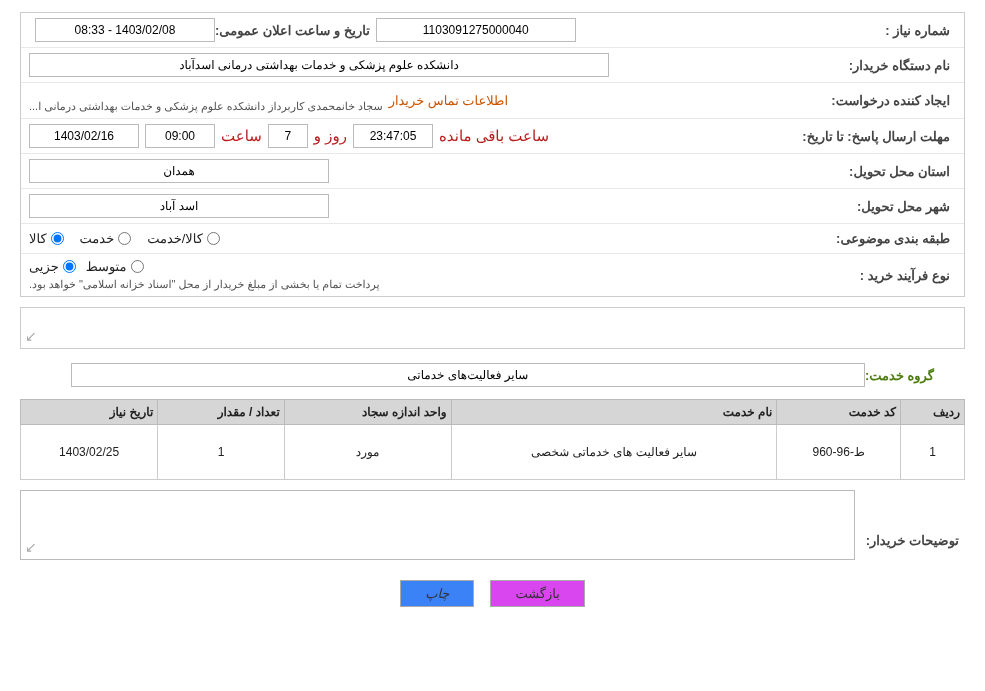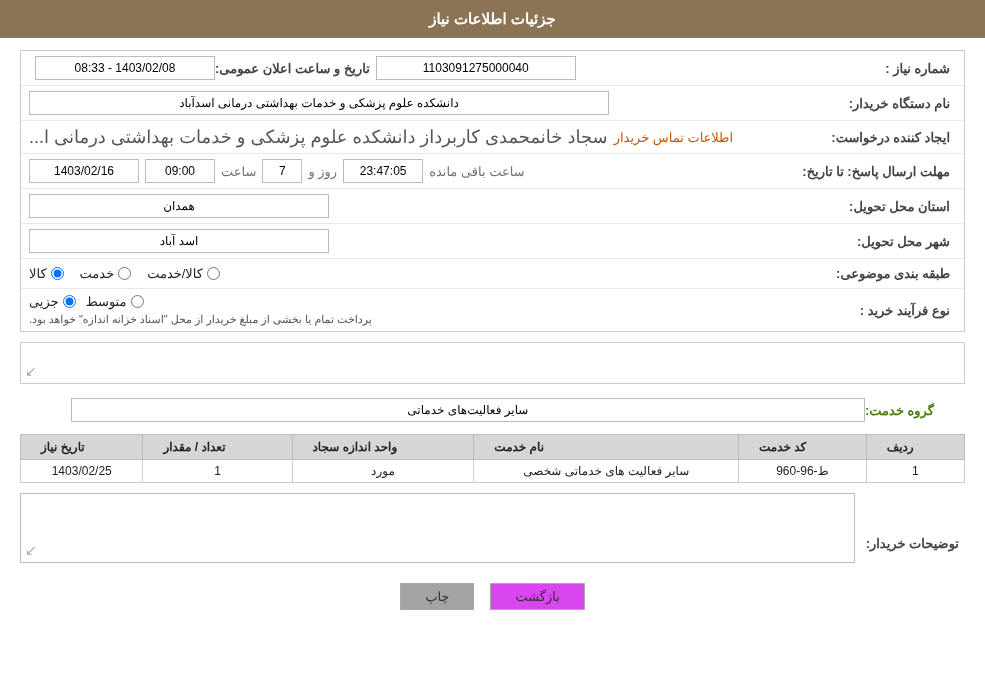--- a/index.html
+++ b/index.html
@@ -98,81 +98,79 @@
       border-bottom: 2px solid #bbb;
     }
     table.items-table {
       width: 100%;
       border-collapse: collapse;
       margin-bottom: 10px;
     }
     table.items-table th {
       background: #d6d6d6;
       border: 1px solid #bbb;
-      padding: 5px 20px;
-      text-align: left;
+      padding: 5px 4px;
+      text-align: right;
       font-weight: bold;
       font-size: 12px;
     }
     table.items-table td {
       border: 1px solid #ccc;
-      padding: 4px 8px;
+      padding: 20px 8px;
       text-align: center;
       font-size: 12px;
       background: #fff;
     }
     .buttons-row {
       display: flex;
       justify-content: center;
       gap: 16px;
       padding: 10px 0 6px 0;
     }
     .btn-print {
-      background: #a3a3a3;
+      background: #3b82f6;
       border: 1px solid #aaa;
       padding: 5px 24px;
       font-size: 13px;
       font-family: Tahoma, Arial, sans-serif;
       cursor: pointer;
       color: #333;
+      font-style: italic;
     }
     .btn-back {
       background: #d946ef;
       border: 1px solid #aaa;
       padding: 5px 24px;
       font-size: 13px;
       font-family: Tahoma, Arial, sans-serif;
       cursor: pointer;
       color: #333;
     }
     .inline-label {
-      font-size: 13px;
-      color: #737373;
+      font-size: 15px;
+      color: #b91c1c;
     }
     .small-input {
       border: 1px solid #bbb;
       background: #fff;
       padding: 2px 4px;
       height: 24px;
       font-size: 12px;
       font-family: Tahoma, Arial, sans-serif;
       text-align: center;
     }
     .watermark-container {
       position: relative;
     }
   </style>
 </head>
 <body>
 
 <div class="page-wrapper">
 
-  <div class="header-bar">
-    <span>جزئیات اطلاعات نیاز</span>
-  </div>
 
   <div class="content-area">
 
     <div class="info-section watermark-container">
 
       <div class="row-item">
         <div class="label-col">شماره نیاز :</div>
         <div class="value-col">
           <input class="input-box" type="text" value="1103091275000040" readonly="" style="min-width: 200px; text-align: center;">
         </div>
@@ -186,21 +184,21 @@
         <div class="label-col">نام دستگاه خریدار:</div>
         <div class="value-col">
           <input class="input-box" type="text" value="دانشکده علوم پزشکی و خدمات بهداشتی درمانی اسدآباد" readonly="" style="width: 580px; text-align: center;">
         </div>
       </div>
 
       <div class="row-item">
         <div class="label-col">ایجاد کننده درخواست:</div>
         <div class="value-col">
           <span class="text-orange">اطلاعات تماس خریدار</span>
-          <span style="font-size:18px; color:#555;">سجاد خانمحمدی کاربرداز دانشکده علوم پزشکی و خدمات بهداشتی درمانی ا...</span>
+          <span style="font-size:11px; color:#555;margin-top:12px;">سجاد خانمحمدی کاربرداز دانشکده علوم پزشکی و خدمات بهداشتی درمانی ا...</span>
         </div>
       </div>
 
       <div class="row-item">
         <div class="label-col">مهلت ارسال پاسخ: تا تاریخ:</div>
         <div class="value-col">
           <span class="inline-label">ساعت باقی مانده</span>
           <input class="small-input" type="text" value="23:47:05" readonly="" style="width: 80px;">
           <span class="inline-label">روز و</span>
           <input class="small-input" type="text" value="7" readonly="" style="width: 40px;">
@@ -250,21 +248,21 @@
           <div style="display:flex; align-items:center; gap:10px;">
             <div class="radio-item">
               <input type="radio" name="ptype" style="">
               <span>متوسط</span>
             </div>
             <div class="radio-item">
               <input type="radio" name="ptype" checked="" style="">
               <span>جزیی</span>
             </div>
           </div>
-          <div class="notice-text" style="font-size:11px; color:#555; text-align:right;">پرداخت تمام یا بخشی از مبلغ خریدار از محل "اسناد خزانه اندازه" خواهد بود.</div>
+          <div class="notice-text" style="font-size:11px; color:#555; text-align:right;">پرداخت تمام یا بخشی از مبلغ خریدار از محل "اسناد خزانه اسلامی" خواهد بود.</div>
         </div>
       </div>
 
     </div>
 
     <div style="display:flex; align-items:flex-start; margin-bottom:10px; border:1px solid #ccc;">
       <div style="flex:1; padding:6px 8px; position:relative; min-height:40px;">
         <span style="position:absolute; bottom:4px; left:4px; color:#aaa; font-size:14px;">↙</span>
       </div>
     </div>

